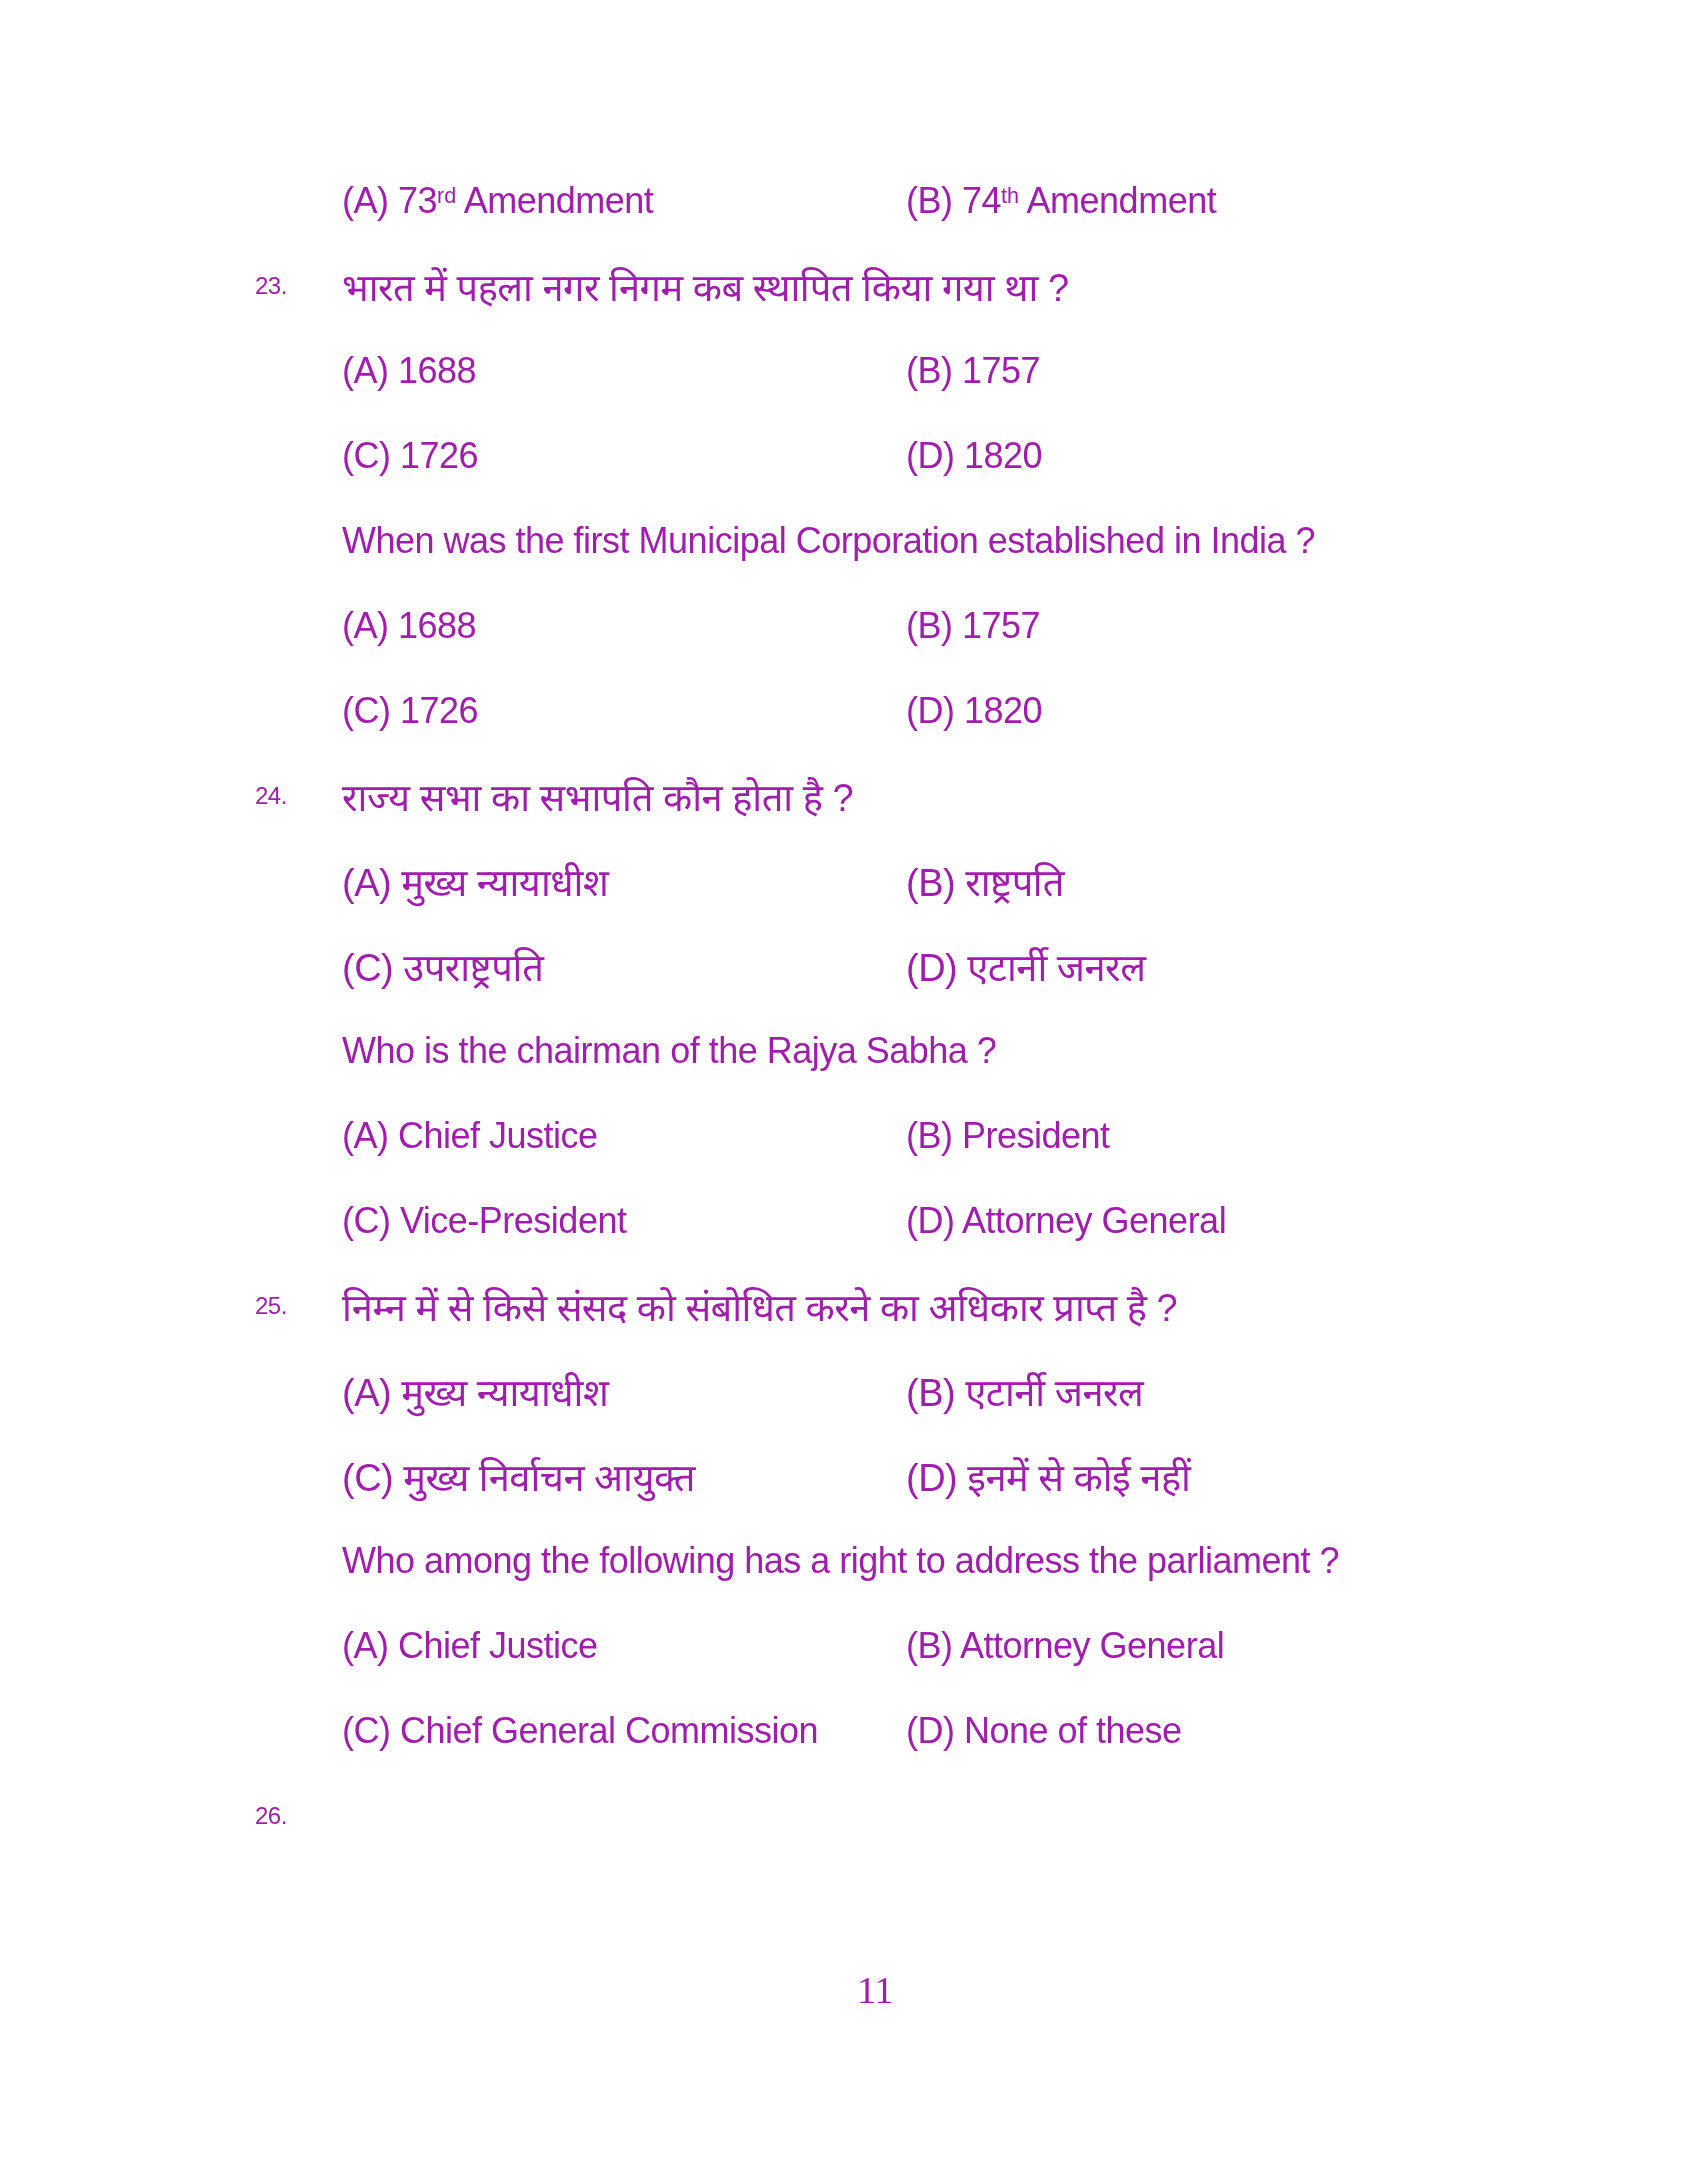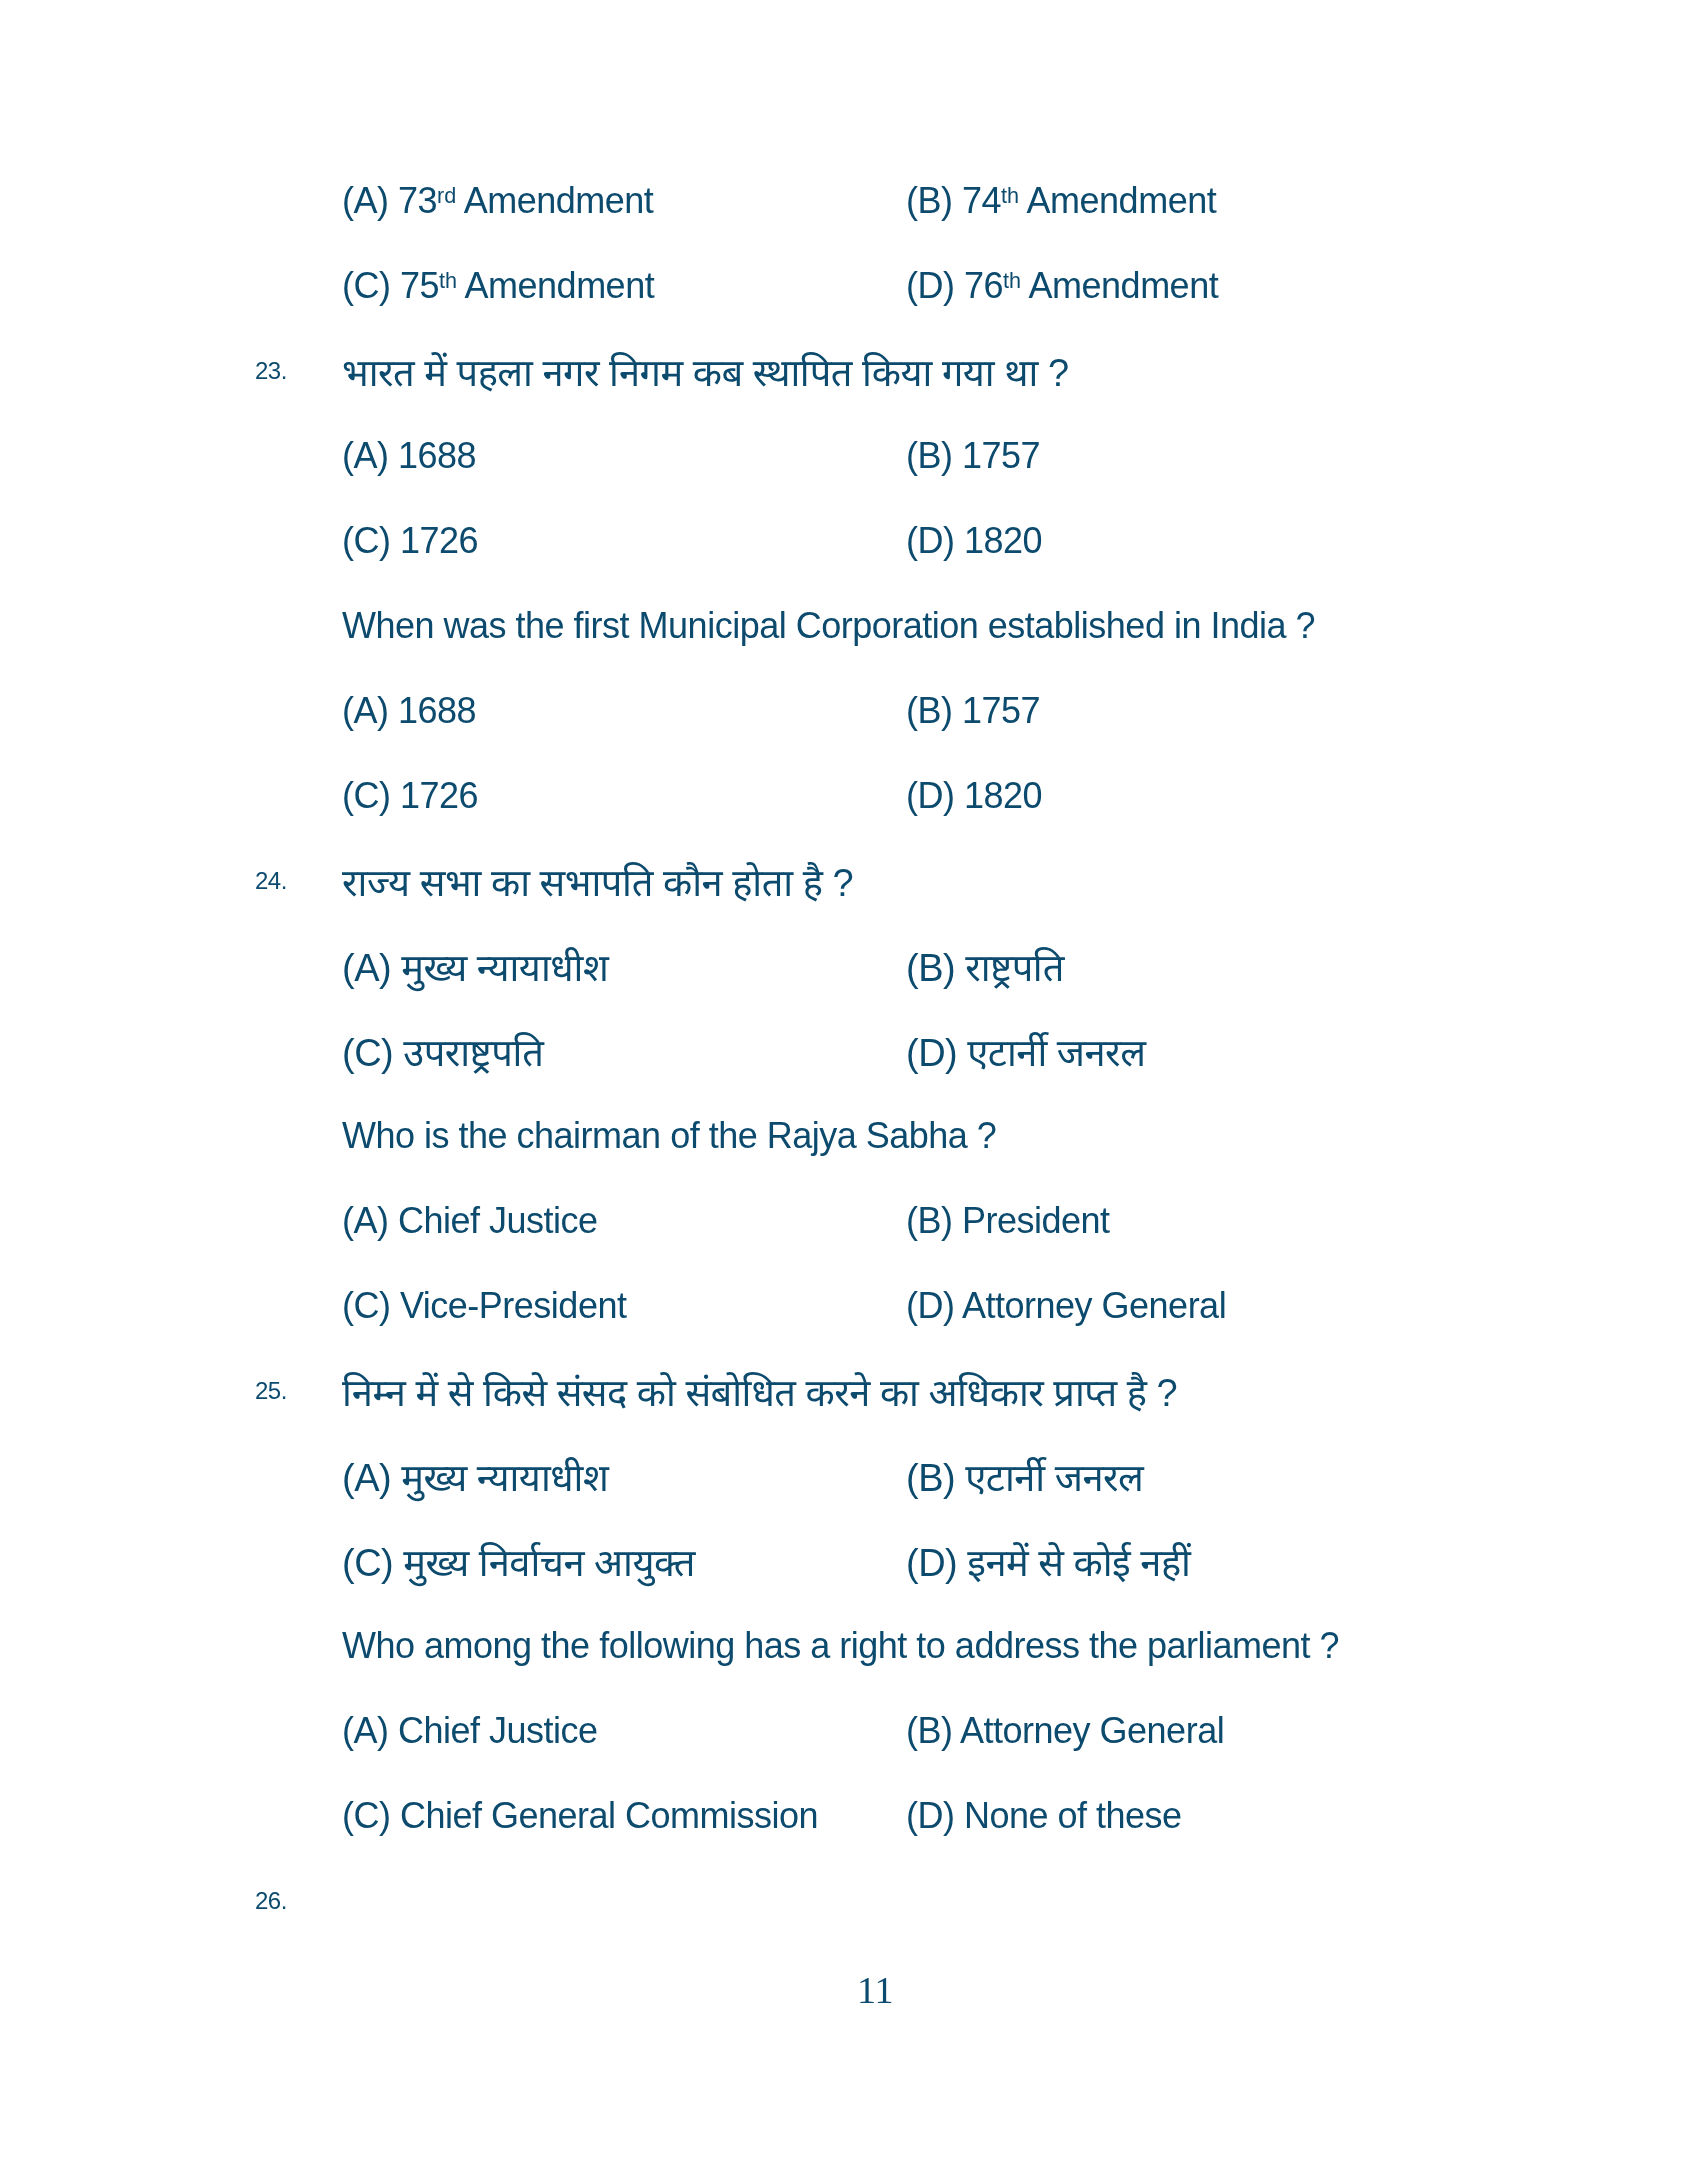--- a/index.html
+++ b/index.html
@@ -4,21 +4,21 @@
 <style>
   * { box-sizing: border-box; }
   html, body { margin: 0; padding: 0; background: #ffffff; }
 
   .page {
     position: relative;
     width: 1683px;
     height: 2178px;
     background: #ffffff;
     font-family: "Liberation Sans", sans-serif;
-    color: #0c4a6e;
+    color: #a21caf;
     overflow: hidden;
   }
 
   .content { padding-top: 158px; }
 
   .row { position: relative; height: 85px; }
 
   .cell {
     position: absolute;
     top: 50%;
@@ -53,24 +53,20 @@
 </style>
 </head>
 <body>
 
 <div class="page">
   <div class="content">
 
     <div class="row">
       <span class="cell c1 en"><span>(A) 73</span><sup class="ord">rd</sup><span> Amendment</span></span>
       <span class="cell c2 en"><span>(B) 74</span><sup class="ord">th</sup><span> Amendment</span></span>
-    </div>
-    <div class="row">
-      <span class="cell c1 en"><span>(C) 75</span><sup class="ord">th</sup><span> Amendment</span></span>
-      <span class="cell c2 en"><span>(D) 76</span><sup class="ord">th</sup><span> Amendment</span></span>
     </div>
 
     <div class="row">
       <span class="cell qnum">23.</span>
       <span class="cell c1 hi">भारत में पहला नगर निगम कब स्थापित किया गया था ?</span>
     </div>
     <div class="row">
       <span class="cell c1 en">(A) 1688</span>
       <span class="cell c2 en">(B) 1757</span>
     </div>

